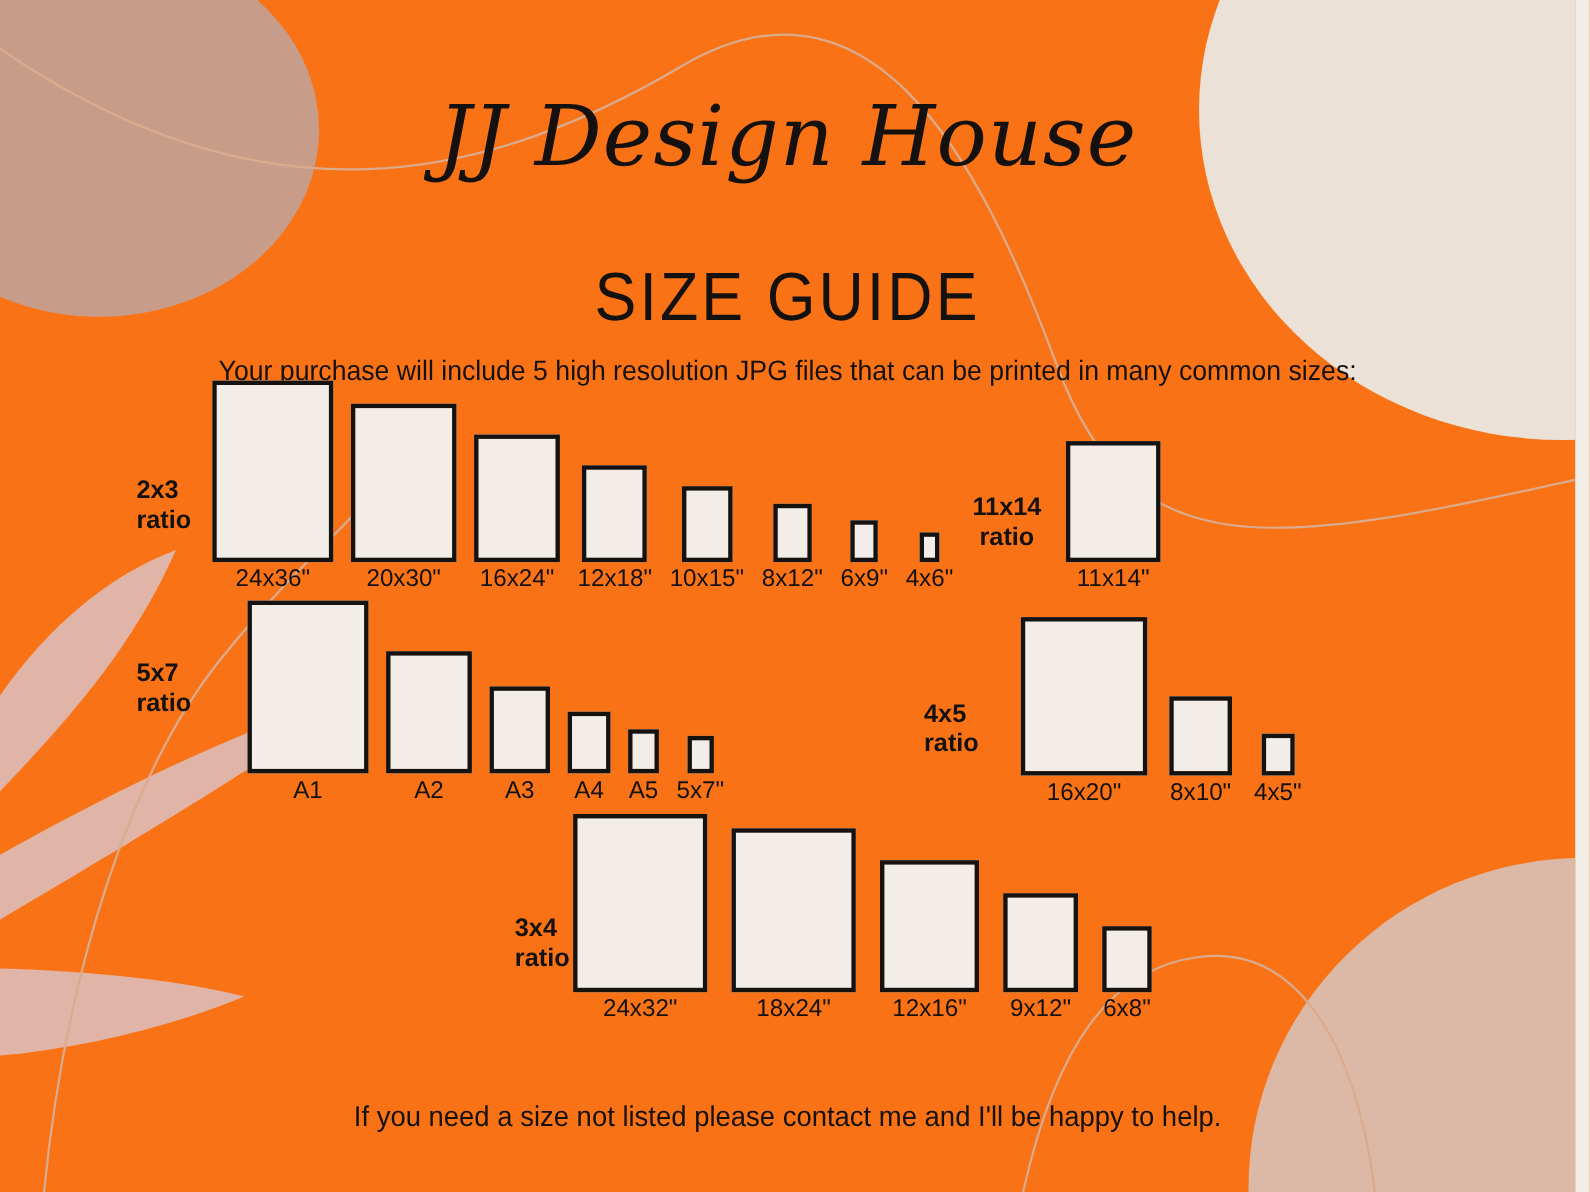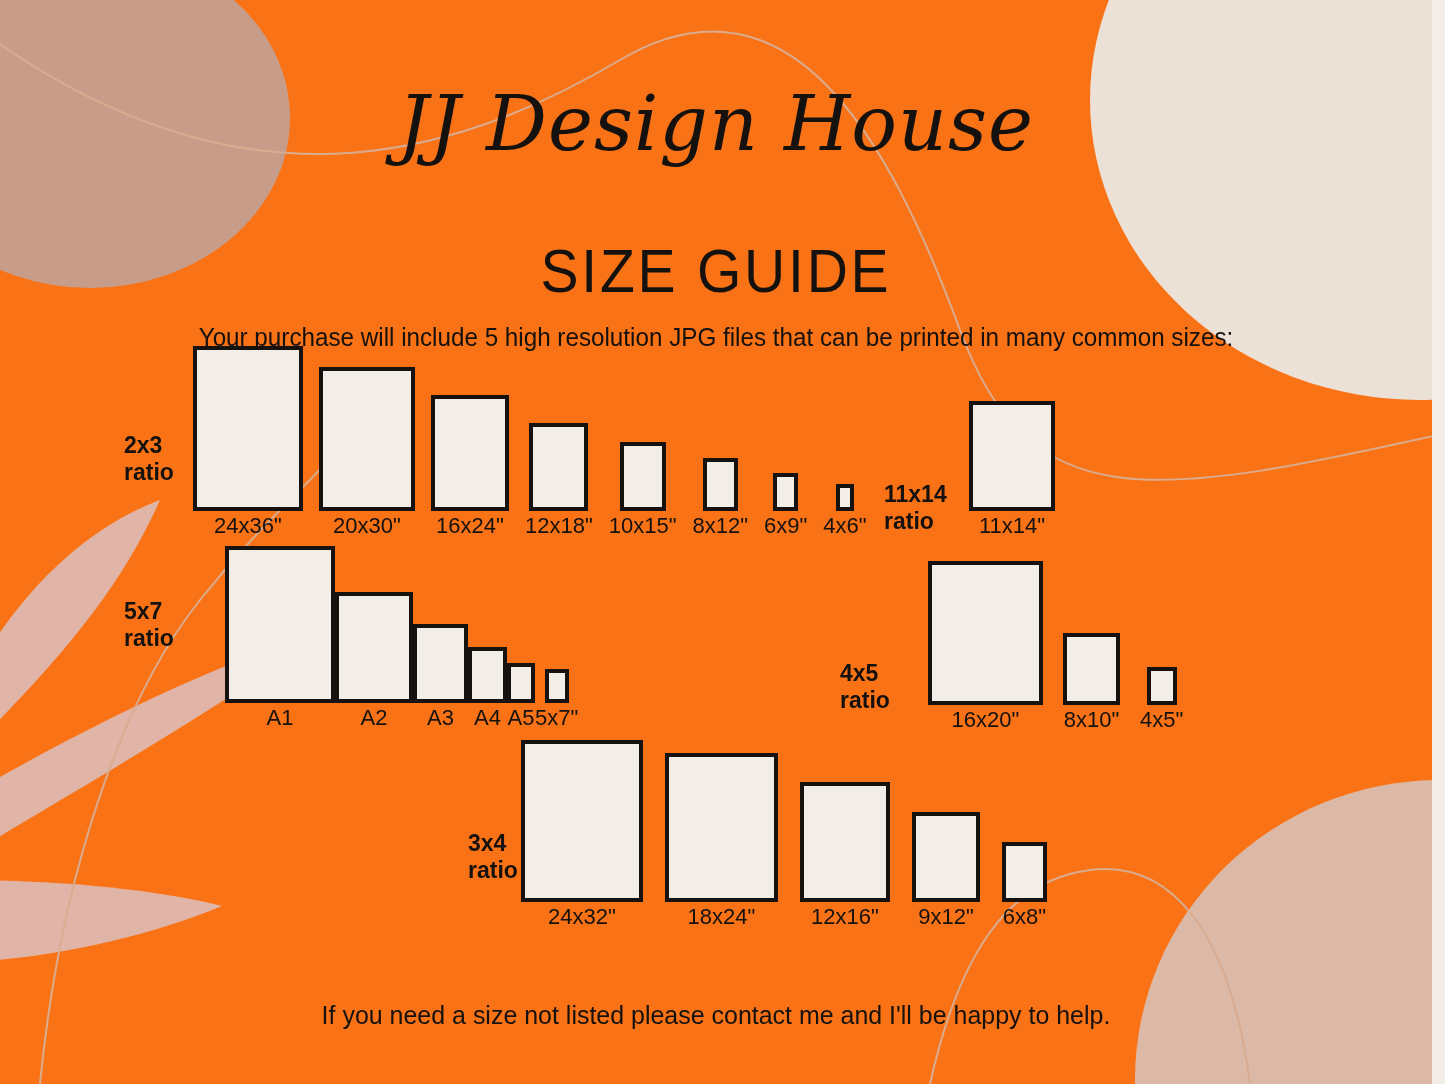--- a/index.html
+++ b/index.html
@@ -180,37 +180,37 @@
             <div class="frame-box" style="width: 25px; height: 38px;"></div>
             <div class="frame-caption">6x9"</div>
           </div>
           <div class="frame-cell">
             <div class="frame-box" style="width: 18px; height: 27px;"></div>
             <div class="frame-caption">4x6"</div>
           </div>
         </div>
       </div>
       <div class="ratio-group">
-        <div class="ratio-label" style="left: 884px; top: 481px;">
+        <div class="ratio-label" style="left: 884px; top: 447px; text-align: center;">
           <div>11x14</div>
           <div>ratio</div>
         </div>
         <div class="frames-row" style="left: 969px; top: 337px; height: 200px; gap: 16px;">
           <div class="frame-cell">
             <div class="frame-box" style="width: 86px; height: 110px;"></div>
             <div class="frame-caption">11x14"</div>
           </div>
         </div>
       </div>
       <div class="ratio-group">
         <div class="ratio-label" style="left: 124px; top: 598px;">
           <div>5x7</div>
           <div>ratio</div>
         </div>
-        <div class="frames-row" style="left: 193px; top: 529px; height: 200px;  padding-left: 32px;">
+        <div class="frames-row" style="left: 193px; top: 529px; height: 200px; gap: 16px; padding-left: 32px;">
           <div class="frame-cell">
             <div class="frame-box" style="width: 110px; height: 157px;"></div>
             <div class="frame-caption">A1</div>
           </div>
           <div class="frame-cell">
             <div class="frame-box" style="width: 78px; height: 111px;"></div>
             <div class="frame-caption">A2</div>
           </div>
           <div class="frame-cell">
             <div class="frame-box" style="width: 55px; height: 79px;"></div>
@@ -224,21 +224,21 @@
             <div class="frame-box" style="width: 28px; height: 40px;"></div>
             <div class="frame-caption">A5</div>
           </div>
           <div class="frame-cell">
             <div class="frame-box" style="width: 24px; height: 34px;"></div>
             <div class="frame-caption">5x7"</div>
           </div>
         </div>
       </div>
       <div class="ratio-group">
-        <div class="ratio-label" style="left: 840px; top: 660px;">
+        <div class="ratio-label" style="left: 840px; top: 635px;">
           <div>4x5</div>
           <div>ratio</div>
         </div>
         <div class="frames-row" style="left: 928px; top: 531px; height: 200px; gap: 20px;">
           <div class="frame-cell">
             <div class="frame-box" style="width: 115px; height: 144px;"></div>
             <div class="frame-caption">16x20"</div>
           </div>
           <div class="frame-cell">
             <div class="frame-box" style="width: 57px; height: 72px;"></div>

